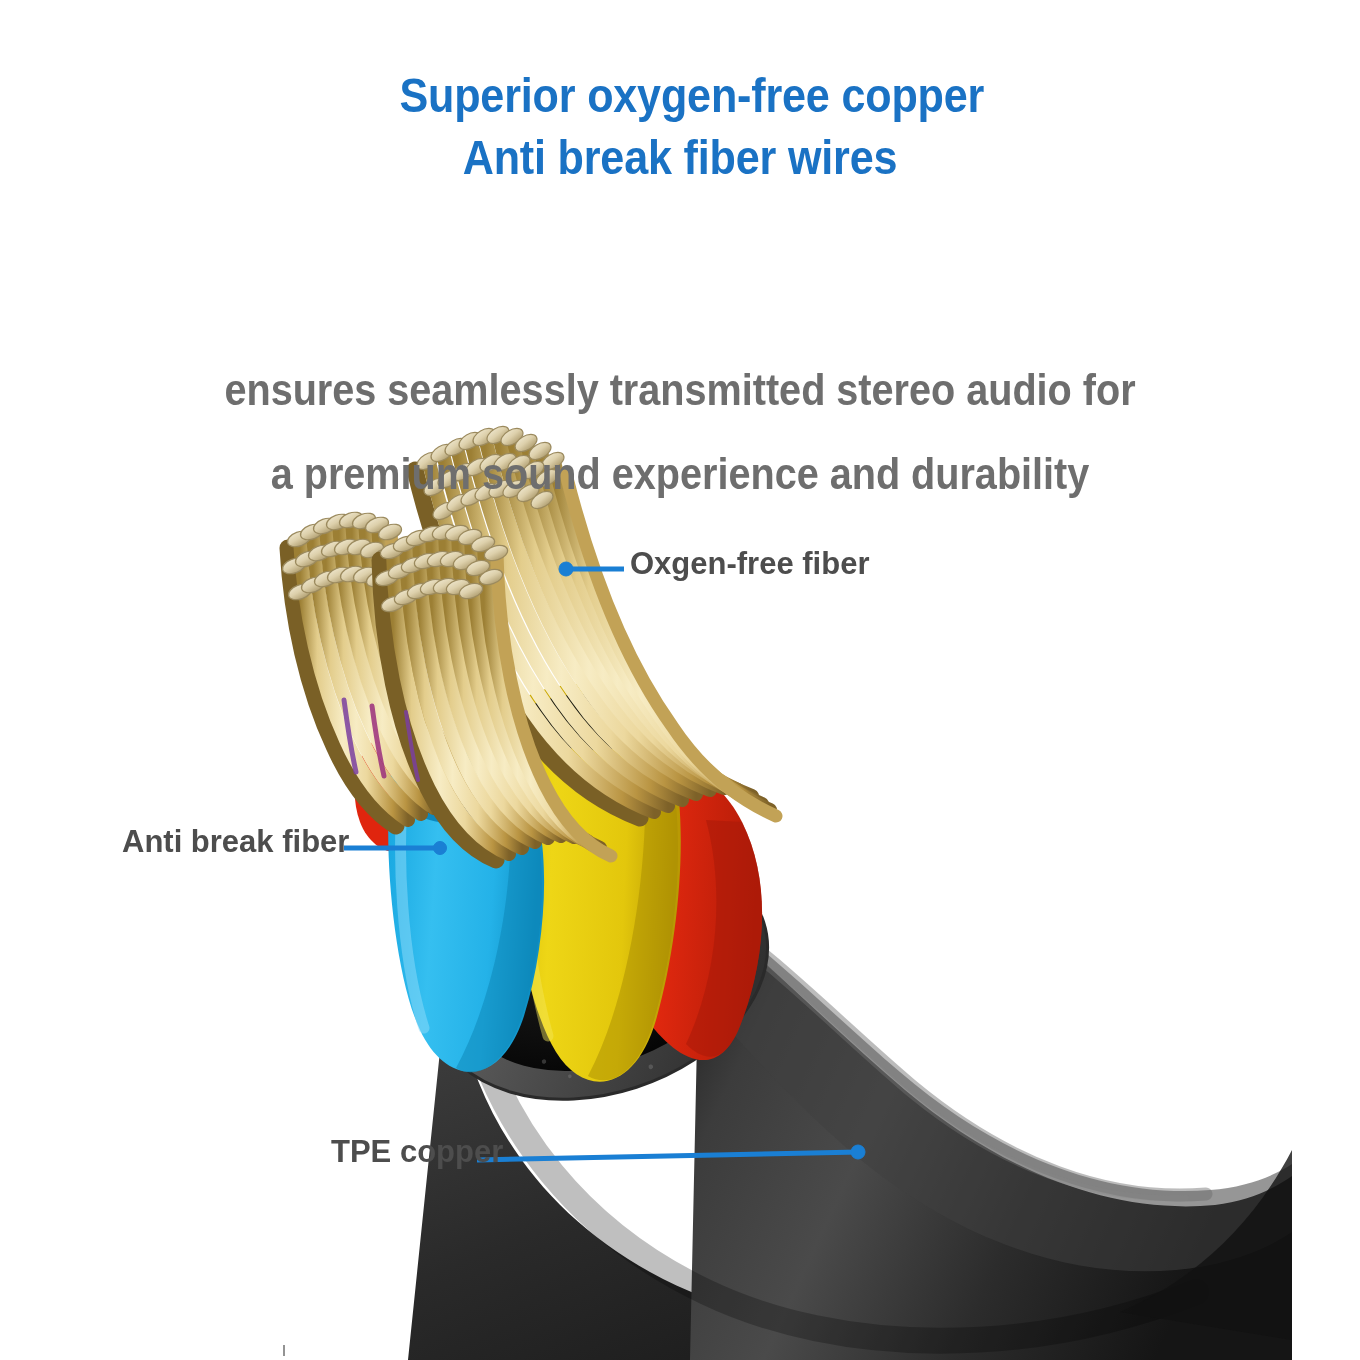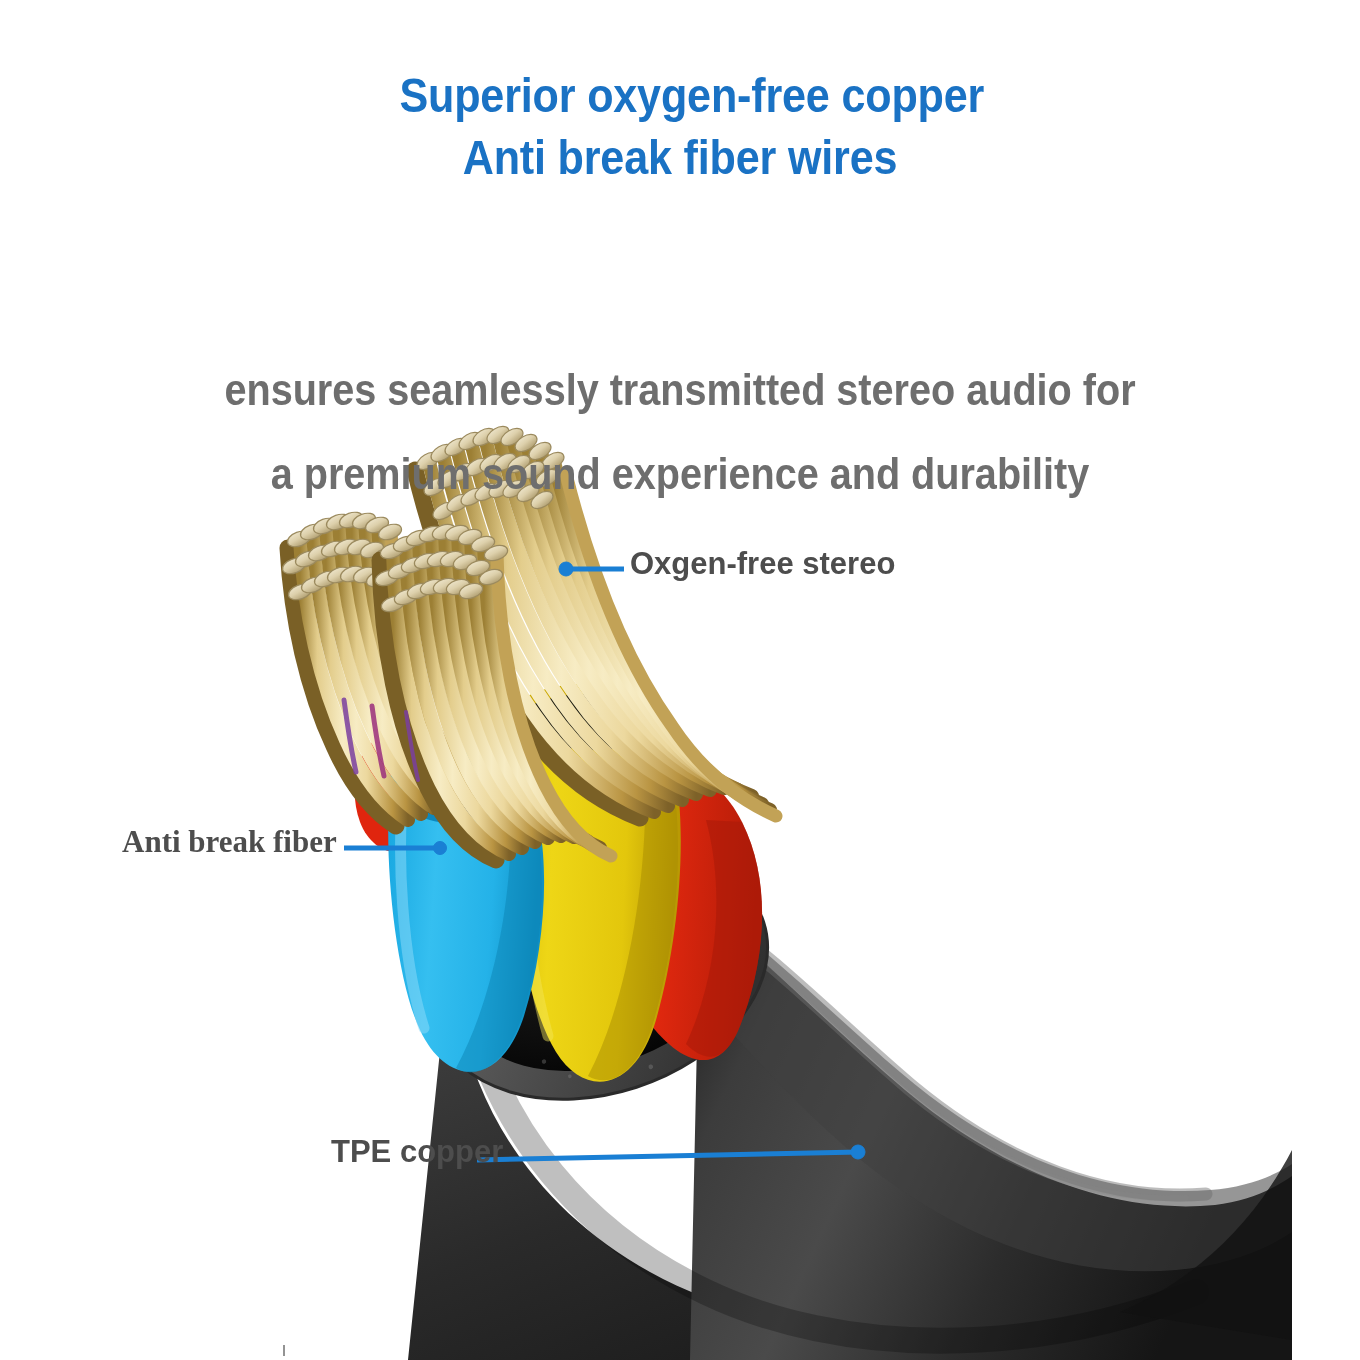--- a/index.html
+++ b/index.html
@@ -44,21 +44,21 @@
   
   .callout{
     position:absolute;
     color:#4d4d4d;
     font-weight:bold;
     font-size:31px;
     line-height:31px;
     white-space:nowrap;
   }
   #lbl-copper{left:630px;top:548px;}
-  #lbl-fiber{left:122px;top:826px;font-family:Liberation Serif, serif;}
+  #lbl-fiber{left:122px;top:826px;}
   #lbl-tpe{left:331px;top:1136px;}
 
   .speck{position:absolute;left:283px;top:1345px;width:2px;height:11px;background:#3a3a3a;opacity:.55;}
 </style>
 </head>
 <body>
 
 <svg id="art" viewBox="0 0 1360 1360" aria-hidden="true">
   <defs>
 
@@ -397,17 +397,17 @@
 </svg>
 
 <div class="headline">
   <span>Superior oxygen-free copper</span><span class="l2">Anti break fiber wires</span>
 </div>
 
 <div class="subcopy">
   <span class="sl">ensures seamlessly transmitted stereo audio for</span><span class="sl">a premium sound experience and durability</span>
 </div>
 
-<div class="callout" id="lbl-copper">Oxgen-free stereo</div>
+<div class="callout" id="lbl-copper">Oxgen-free fiber</div>
 <div class="callout" id="lbl-fiber">Anti break fiber</div>
 <div class="callout" id="lbl-tpe">TPE copper</div>
 
 <div class="speck"></div>
 
 </body></html>

